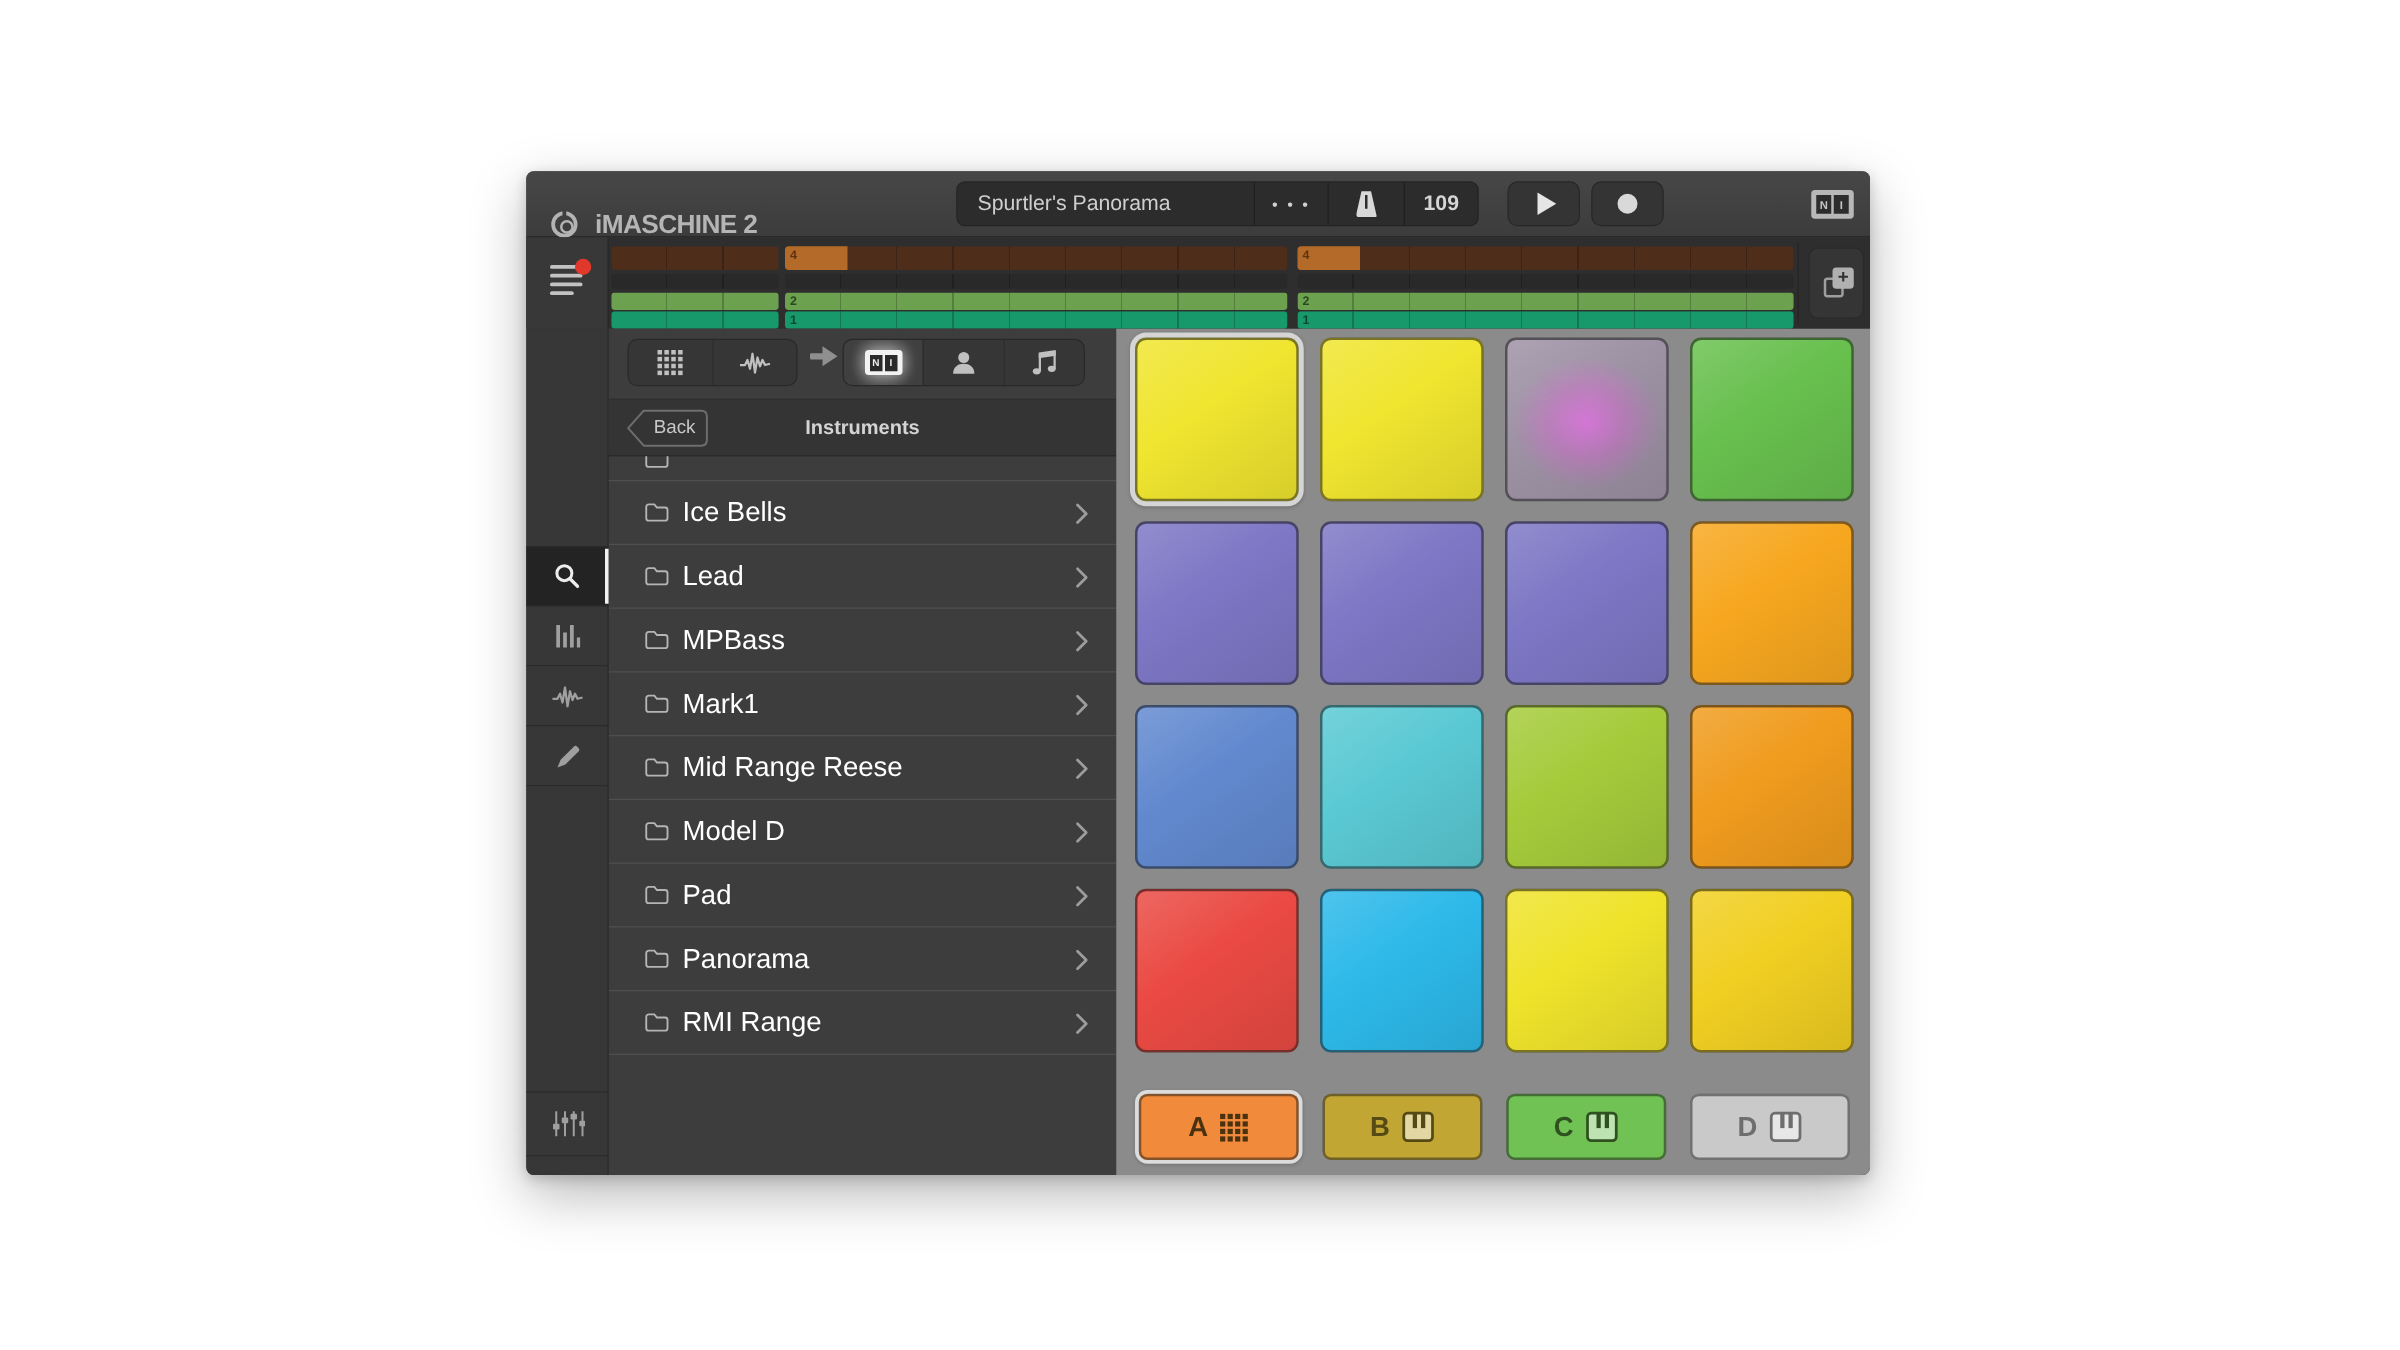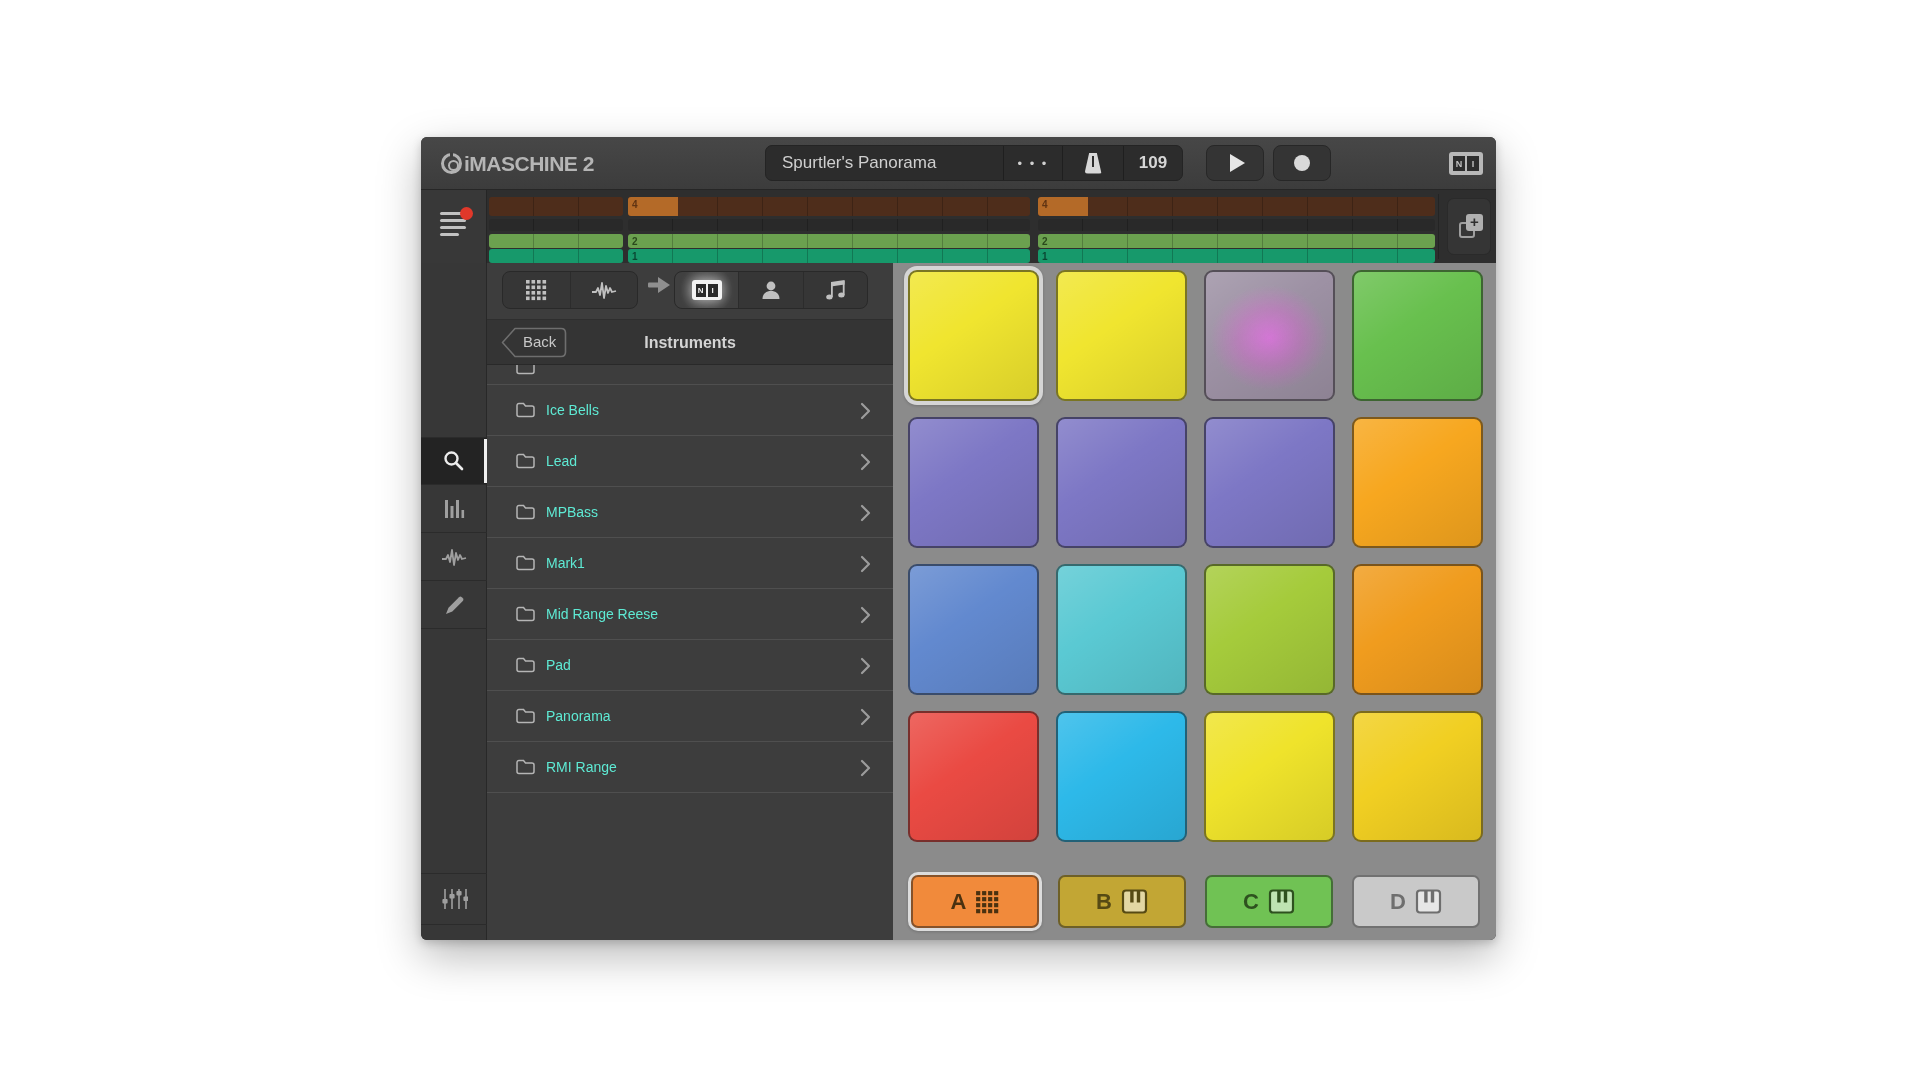--- a/index.html
+++ b/index.html
@@ -5,21 +5,21 @@
   * { margin:0; padding:0; box-sizing:border-box; }
   html,body { width:1920px; height:1080px; background:#ffffff; font-family:"Liberation Sans","DejaVu Sans",sans-serif; }
 
   .window { position:absolute; left:421px; top:137px; width:1075px; height:803px;
     background:#3a3a3a; border-radius:6px; overflow:hidden;
     box-shadow:0 16px 44px rgba(0,0,0,.28), 0 3px 10px rgba(0,0,0,.18); }
 
   
   .topbar { position:absolute; left:0; top:0; width:1075px; height:53px;
     background:linear-gradient(#474747,#3c3c3c); border-bottom:1px solid #262626; }
-  .logo-group { position:absolute; left:20px; top:0; height:53px; display:flex; align-items:center; gap:2px; }
+  .logo-group { position:absolute; left:20px; top:16px; height:53px; display:flex; align-items:center; gap:14px; }
   .logo-ring { width:21px; height:21px; border:3px solid #b3b3b3; border-radius:50%; position:relative; }
   .logo-ring::before { content:""; position:absolute; left:4px; top:4px; width:7px; height:7px; border:2px solid #b3b3b3; border-radius:50%; }
   .logo-ring::after { content:""; position:absolute; left:6px; top:-4px; width:3px; height:6px; background:#3f3f3f; }
   .app-title { font-size:21px; font-weight:bold; color:#b5b5b5; letter-spacing:-.5px; }
 
   .song-field { position:absolute; left:344px; top:8px; width:418px; height:36px; background:#2c2c2c;
     border:1px solid #242424; border-radius:7px; display:flex; align-items:stretch; overflow:hidden; }
   .song-title { flex:1; display:flex; align-items:center; padding-left:16px; color:#cfcfcf; font-size:17px; }
   .fdiv { width:1px; background:#1f1f1f; }
   .fsec { display:flex; align-items:center; justify-content:center; color:#cfcfcf; }
@@ -95,21 +95,21 @@
   .back-btn span { position:absolute; left:24px; top:7px; font-size:15px; color:#c8c8c8; }
   .browser-title { position:absolute; left:0; top:0; width:406px; height:45px; display:flex; align-items:center; justify-content:center;
     font-size:16px; font-weight:bold; color:#d4d4d4; }
 
   .partial-row { position:absolute; left:0; top:102px; width:406px; height:20px; overflow:hidden; border-bottom:1px solid #4f4f4f; }
   .partial-row svg { position:absolute; left:28px; top:-7px; }
 
   .list { position:absolute; left:0; top:122px; width:406px; height:555px; overflow:hidden; }
   .row { position:relative; width:406px; height:51px; border-bottom:1px solid #4f4f4f; display:flex; align-items:center; }
   .row .folder { margin-left:28px; flex:0 0 auto; }
-  .row .lbl { margin-left:10px; font-size:14px; color:#5eead4; }
+  .row .lbl { margin-left:10px; font-size:22px; color:#ffffff; }
   .row .chev { position:absolute; right:22px; top:17px; }
 
   
   .padpanel { position:absolute; left:472px; top:126px; width:603px; height:677px; background:#8b8b8b; }
   .pad { position:absolute; width:131px; height:131px; border-radius:9px; border:2px solid rgba(25,25,25,.55); }
   .pad::after { content:""; position:absolute; inset:0; border-radius:7px;
     background:linear-gradient(145deg, rgba(255,255,255,.16) 0%, rgba(255,255,255,0) 42%, rgba(0,0,0,.10) 100%); }
   .pad.selected { box-shadow:0 0 0 4px #d5d5d5, 0 1px 3px 4px rgba(0,0,0,.18); }
 
   .group-btn { position:absolute; width:128px; height:53px; border-radius:7px; border:2px solid rgba(25,25,25,.5);
@@ -379,20 +379,29 @@
           </svg>
           <span class="lbl">Mid Range Reese</span>
           <svg class="chev" width="11" height="18" viewBox="0 0 11 18">
             <path d="M2 2 L9 9 L2 16" fill="none" stroke="#9c9c9c" stroke-width="2.2" stroke-linecap="round" stroke-linejoin="round"></path>
           </svg>
         </div>
         <div class="row">
           <svg class="folder" width="21" height="18" viewBox="0 0 21 18">
             <path d="M2 4.5 a2 2 0 0 1 2-2 h4.5 l2 2.5 H17 a2 2 0 0 1 2 2 V13.5 a2 2 0 0 1 -2 2 H4 a2 2 0 0 1 -2-2 Z" fill="none" stroke="#b5b5b5" stroke-width="1.5"></path>
           </svg>
+          <span class="lbl">Model D</span>
+          <svg class="chev" width="11" height="18" viewBox="0 0 11 18">
+            <path d="M2 2 L9 9 L2 16" fill="none" stroke="#9c9c9c" stroke-width="2.2" stroke-linecap="round" stroke-linejoin="round"></path>
+          </svg>
+        </div>
+        <div class="row">
+          <svg class="folder" width="21" height="18" viewBox="0 0 21 18">
+            <path d="M2 4.5 a2 2 0 0 1 2-2 h4.5 l2 2.5 H17 a2 2 0 0 1 2 2 V13.5 a2 2 0 0 1 -2 2 H4 a2 2 0 0 1 -2-2 Z" fill="none" stroke="#b5b5b5" stroke-width="1.5"></path>
+          </svg>
           <span class="lbl">Pad</span>
           <svg class="chev" width="11" height="18" viewBox="0 0 11 18">
             <path d="M2 2 L9 9 L2 16" fill="none" stroke="#9c9c9c" stroke-width="2.2" stroke-linecap="round" stroke-linejoin="round"></path>
           </svg>
         </div>
         <div class="row">
           <svg class="folder" width="21" height="18" viewBox="0 0 21 18">
             <path d="M2 4.5 a2 2 0 0 1 2-2 h4.5 l2 2.5 H17 a2 2 0 0 1 2 2 V13.5 a2 2 0 0 1 -2 2 H4 a2 2 0 0 1 -2-2 Z" fill="none" stroke="#b5b5b5" stroke-width="1.5"></path>
           </svg>
           <span class="lbl">Panorama</span>

